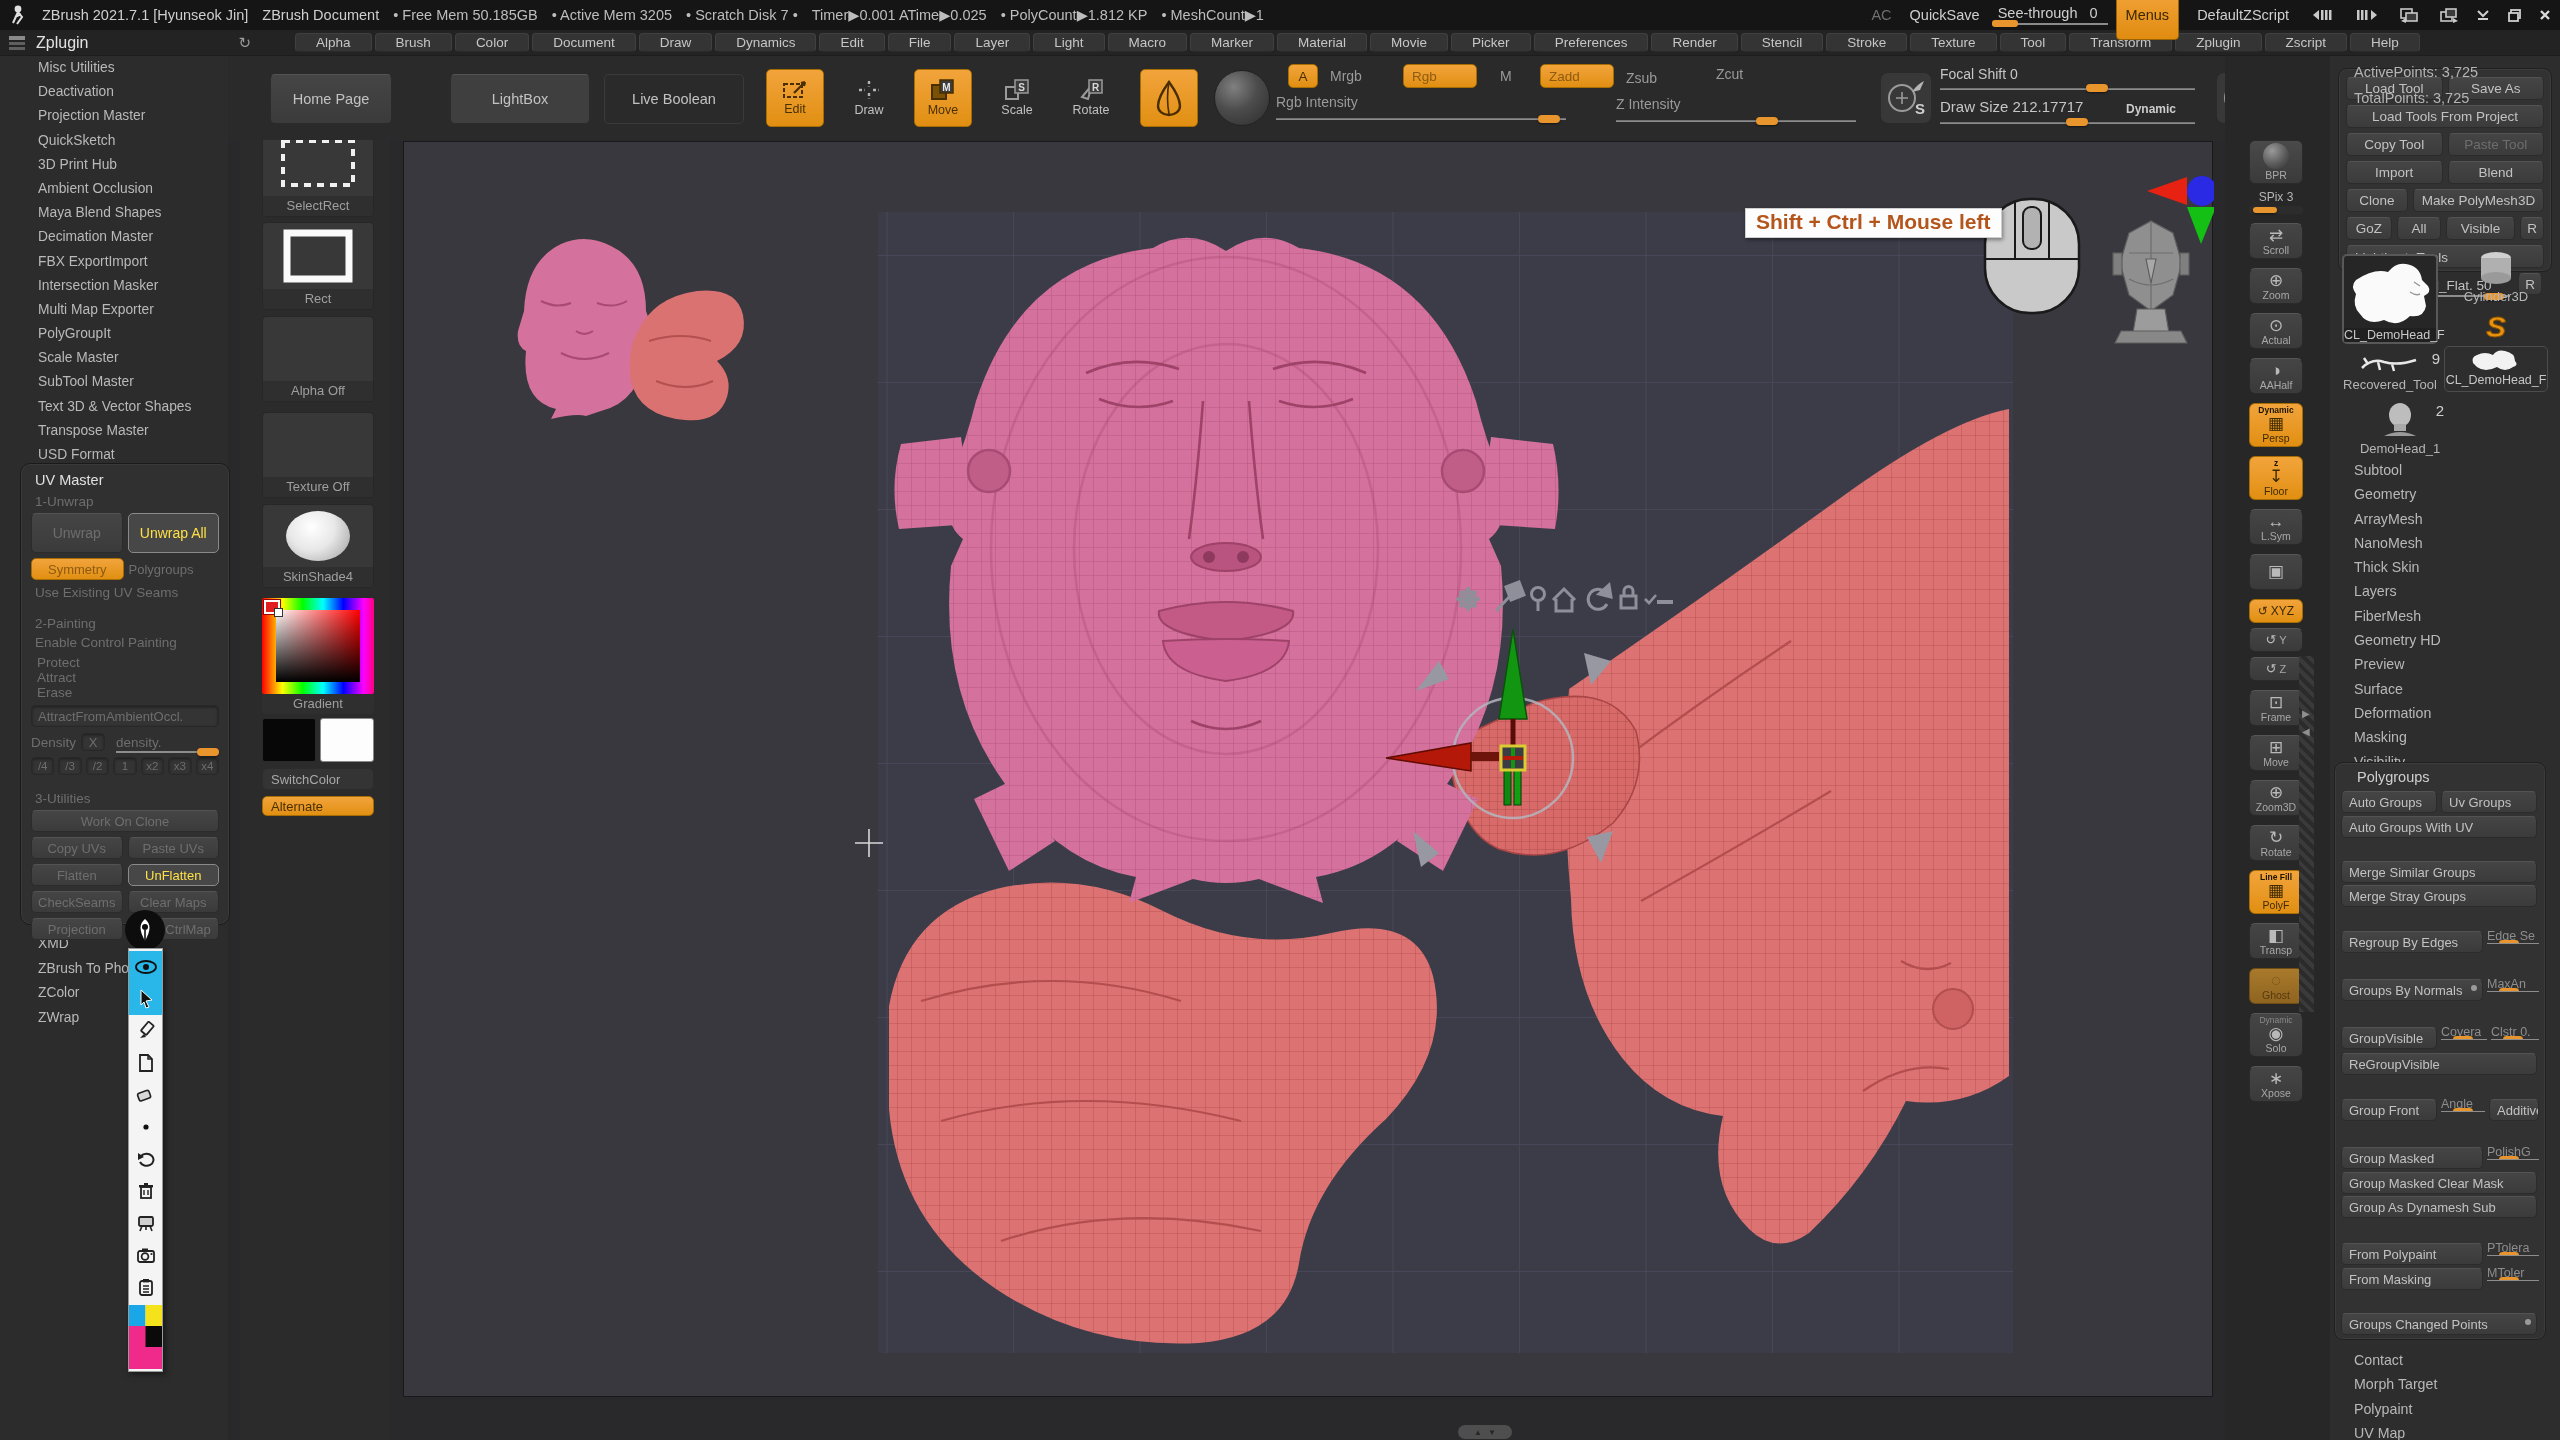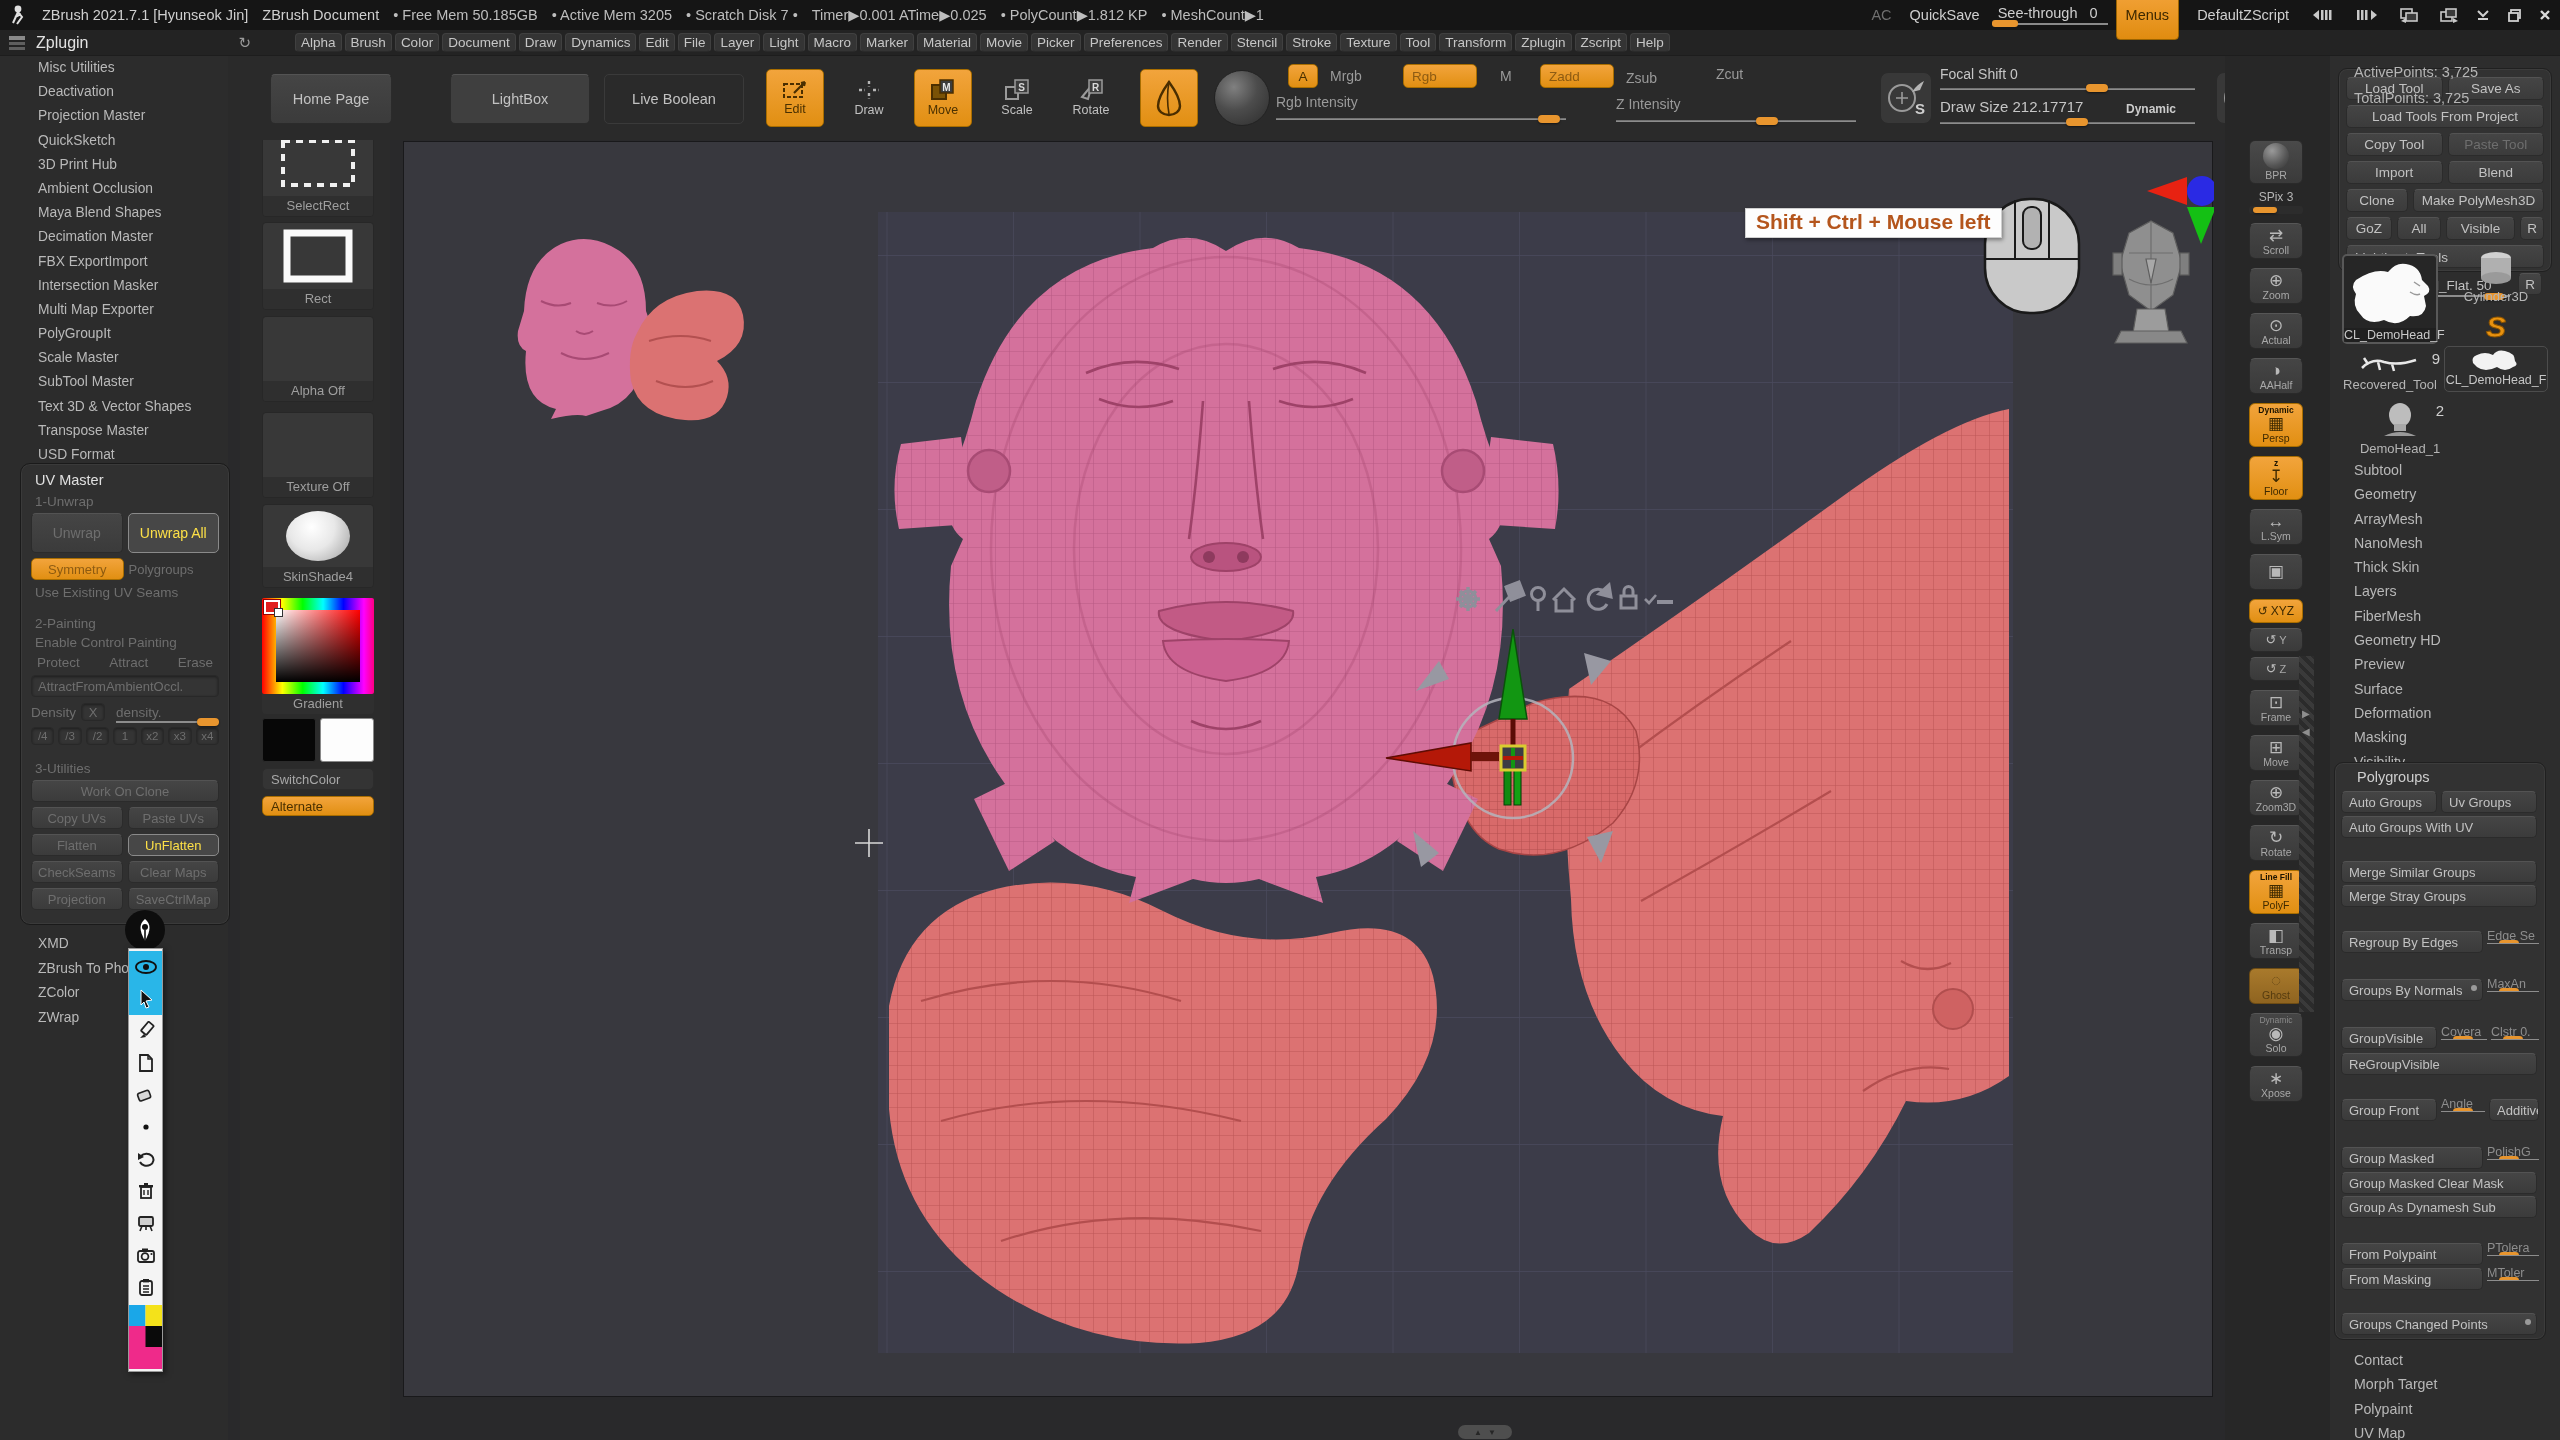--- a/index.html
+++ b/index.html
@@ -15,42 +15,42 @@
   .menus-btn{background:linear-gradient(#f3a33a,#e08c10);color:#3c2800;font-weight:normal;padding:16px 9px;border-radius:4px;border:1px solid #9c6400;}
   .seethrough{position:relative;padding-bottom:4px;}
   .seethrough .strack{position:absolute;left:-6px;right:-10px;bottom:0;height:2px;background:#8a8a8a;}
   .seethrough .sknob{position:absolute;left:-6px;bottom:-2px;width:26px;height:7px;border-radius:3px;background:#e8952e;}
   .winicons{display:flex;align-items:center;gap:16px;}
   
   .menubar{left:0;top:30px;width:2560px;height:26px;background:#232323;display:flex;align-items:center;z-index:40;border-bottom:1px solid #1d1d1d;}
   .palette-title{margin-left:36px;font-size:16px;color:#e2e2e2;}
   .refresh-glyph{color:#9a9a9a;font-size:15px;margin-left:150px;}
   .menu-items{display:flex;margin-left:44px;}
-  .menu-item{background:#343434;border:1px solid #404040;border-bottom-color:#2a2a2a;border-radius:4px;padding:1px 5px;font-size:13.5px;color:#c6c6c6;margin-right:3px;white-space:nowrap;}
+  .menu-item{background:#343434;border:1px solid #404040;border-bottom-color:#2a2a2a;border-radius:4px;padding:1px 20px;font-size:13.5px;color:#c6c6c6;margin-right:3px;white-space:nowrap;}
   
   .b{background:linear-gradient(#454545,#3b3b3b);border:1px solid #2b2b2b;border-top-color:#535353;border-radius:5px;color:#c2c2c2;font-size:13px;display:flex;align-items:center;justify-content:center;white-space:nowrap;overflow:hidden;}
   .b.dim{color:#6e6e6e;}
   .b.lit{border-color:#8a8a8a;background:#474747;color:#fde047;}
   .b.orange{background:linear-gradient(#f2a43c,#e18f12);color:#4a3000;border-color:#a86d00;}
   .b.orange.dim{color:rgba(66,40,0,.55);}
   .sunk{background:#343434;border:1px solid #282828;box-shadow:inset 0 1px 3px rgba(0,0,0,.45);border-radius:4px;color:#6e6e6e;font-size:13px;display:flex;align-items:center;}
   .knob{position:absolute;width:22px;height:8px;border-radius:4px;background:#e8952e;box-shadow:0 1px 2px rgba(0,0,0,.5);}
   .track{position:absolute;height:2px;background:#8d8d8d;}
   .dimtxt{color:#6e6e6e;}
   .dot-ind::after{content:"";position:absolute;right:5px;top:5px;width:6px;height:6px;border-radius:50%;background:#9a9a9a;}
   
   .sidebar{left:0;top:56px;width:228px;height:1384px;background:#2c2c2c;z-index:10;}
   .side-item{height:24.2px;line-height:24.2px;padding-left:38px;font-size:13.8px;color:#b9b9b9;white-space:nowrap;}
   .uvbox{position:absolute;left:20px;top:407px;width:210px;height:462px;background:#303030;border:1px solid #1a1a1a;border-radius:10px;box-shadow:0 0 0 1px #3a3a3a inset;padding:6px 10px 0 10px;font-size:13.5px;z-index:2;}
   .uv-title{color:#e0e0e0;font-size:14.5px;margin:2px 0 6px 4px;}
   .uv-sub{color:#6e6e6e;margin:4px 0 4px 4px;}
   .uvrow{position:relative;display:flex;gap:5px;margin-bottom:5px;}
   .uvrow .b{height:22px;flex:1;}
   .uv-big{height:40px !important;font-size:14px;}
-  .uv-flat{color:#6e6e6e;margin:5px 2px;display:flex;justify-content:space-between;padding:0 4px;}
+  .uv-flat{color:#6e6e6e;margin:5px 2px;display:flex;justify-content:space-between;padding:0 4px;flex-direction:column;}
   .mults{display:flex;gap:4px;margin-top:6px;}
   .mults .sunk{flex:1;height:18px;justify-content:center;font-size:11.5px;}
   .bottom-items{position:absolute;left:0;top:876px;width:228px;}
   .bottom-items .side-item{height:24.5px;line-height:24.5px;}
   
   .floatbar{left:128px;top:910px;width:38px;z-index:30;}
   .pen-badge{position:absolute;left:-3px;top:0;width:40px;height:40px;border-radius:50%;background:#0d0d0d;display:flex;align-items:center;justify-content:center;}
   .whitebar{position:absolute;left:0;top:38px;width:35px;background:#f4f4f4;border:1px solid #9a9a9a;box-shadow:2px 2px 6px rgba(0,0,0,.5);padding:2px 0;}
   .fcell{width:100%;height:32px;display:flex;align-items:center;justify-content:center;}
   .fcell.sel{background:#29b6e8;}

